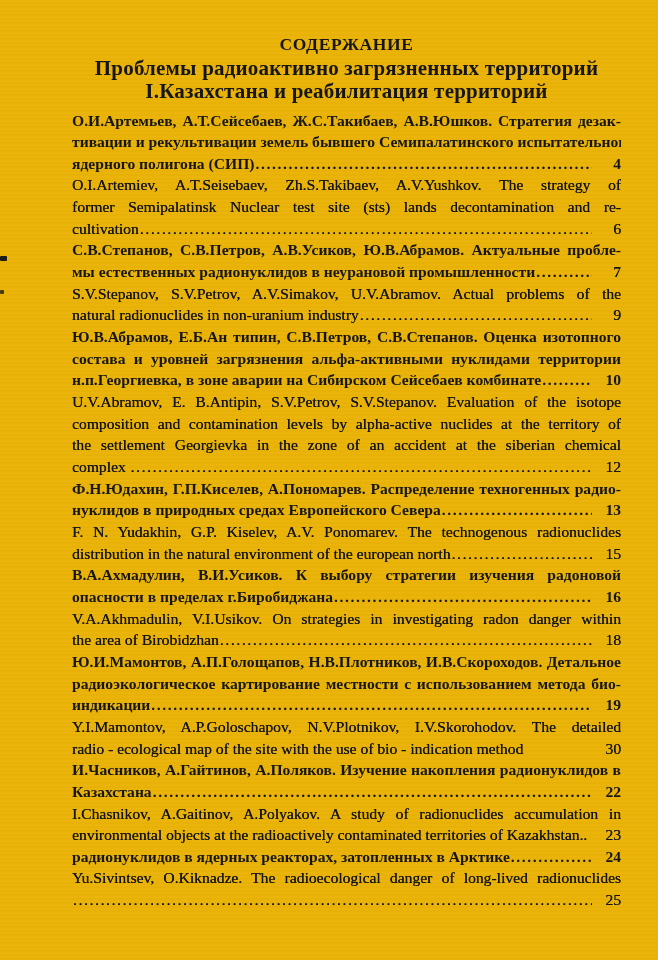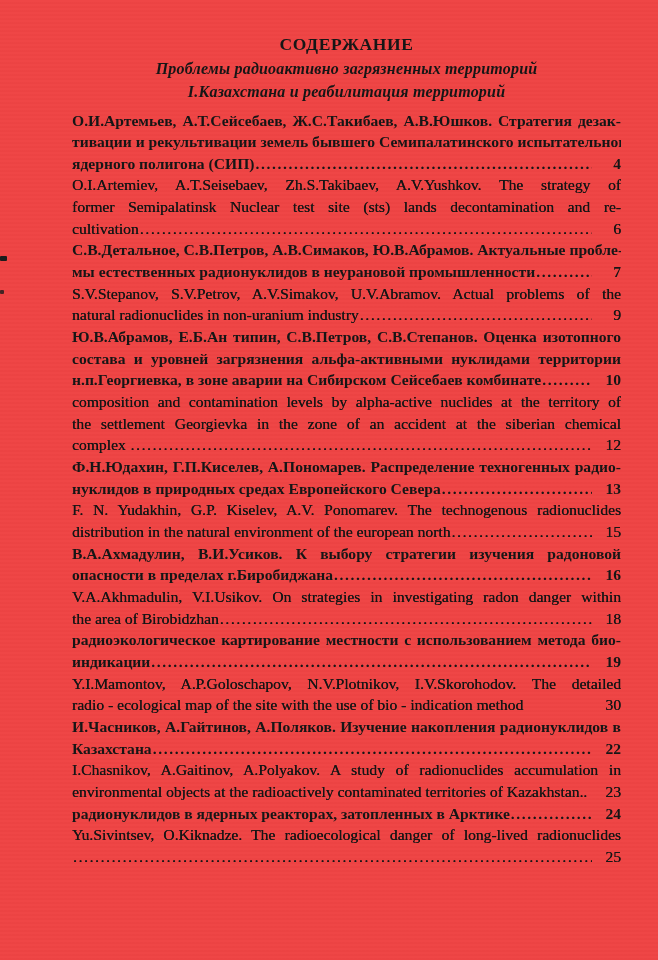--- a/index.html
+++ b/index.html
@@ -4,35 +4,35 @@
 <style>
   html,body { margin:0; padding:0; }
   body {
     width:658px; height:960px;
     background:#e8e8e6;
     font-family:"Liberation Serif","DejaVu Serif",serif;
   }
   .page {
     position:relative;
     width:658px; height:960px;
-    background:#ef4444;
+    background:#eab308;
     color:#161616;
     overflow:hidden;
   }
   .content {
     position:absolute;
     left:72px; top:33px;
     width:549px;
   }
   .head { text-align:center; font-weight:bold; }
   .title {
     font-size:17.5px; line-height:23.5px; letter-spacing:0.6px;
   }
   .sub {
-    font-size:16px; line-height:23.5px; letter-spacing:0.2px;font-style:italic;
+    font-size:21px; line-height:23.5px; letter-spacing:0.2px;
   }
   .entries {
     margin-top:6px;
     font-size:15.6px;
     line-height:21.65px;
   }
   .entry.ru { font-weight:bold; }
   .entry.en { font-weight:normal; text-shadow:0.2px 0 0 currentColor; }
   .jline {
     white-space:nowrap;
@@ -94,21 +94,21 @@
         <div class="entry en">
           <div class="jline">O.I.Artemiev, A.T.Seisebaev, Zh.S.Takibaev, A.V.Yushkov. The strategy of</div>
           <div class="jline">former Semipalatinsk Nuclear test site (sts) lands decontamination and re-</div>
           <div class="tline">
             <span class="ttext">cultivation</span>
             <span class="leader">................................................................................................................................................................</span>
             <span class="pnum">6</span>
           </div>
         </div>
         <div class="entry ru">
-          <div class="jline">С.В.Детальное, С.В.Петров, А.В.Симаков, Ю.В.Абрамов. Актуальные пробле-</div>
+          <div class="jline">С.В.Степанов, С.В.Петров, А.В.Усиков, Ю.В.Абрамов. Актуальные пробле-</div>
           <div class="tline">
             <span class="ttext">мы естественных радионуклидов в неурановой промышленности</span>
             <span class="leader">................................................................................................................................................................</span>
             <span class="pnum">7</span>
           </div>
         </div>
         <div class="entry en">
           <div class="jline">S.V.Stepanov, S.V.Petrov, A.V.Simakov, U.V.Abramov. Actual problems of the</div>
           <div class="tline">
             <span class="ttext">natural radionuclides in non-uranium industry</span>
@@ -119,20 +119,21 @@
         <div class="entry ru">
           <div class="jline">Ю.В.Абрамов, Е.Б.Ан типин, С.В.Петров, С.В.Степанов. Оценка изотопного</div>
           <div class="jline">состава и уровней загрязнения альфа-активными нуклидами территории</div>
           <div class="tline">
             <span class="ttext">н.п.Георгиевка, в зоне аварии на Сибирском Сейсебаев комбинате</span>
             <span class="leader">................................................................................................................................................................</span>
             <span class="pnum">10</span>
           </div>
         </div>
         <div class="entry en">
+          <div class="jline">U.V.Abramov, E. B.Antipin, S.V.Petrov, S.V.Stepanov. Evaluation of the isotope</div>
           <div class="jline">composition and contamination levels by alpha-active nuclides at the territory of</div>
           <div class="jline">the settlement Georgievka in the zone of an accident at the siberian chemical</div>
           <div class="tline">
             <span class="ttext">complex </span>
             <span class="leader">................................................................................................................................................................</span>
             <span class="pnum">12</span>
           </div>
         </div>
         <div class="entry ru">
           <div class="jline">Ф.Н.Юдахин, Г.П.Киселев, А.Пономарев. Распределение техногенных радио-</div>
@@ -160,20 +161,21 @@
         </div>
         <div class="entry en">
           <div class="jline">V.A.Akhmadulin, V.I.Usikov. On strategies in investigating radon danger within</div>
           <div class="tline">
             <span class="ttext">the area of Birobidzhan</span>
             <span class="leader">................................................................................................................................................................</span>
             <span class="pnum">18</span>
           </div>
         </div>
         <div class="entry ru">
+          <div class="jline">Ю.И.Мамонтов, А.П.Голощапов, Н.В.Плотников, И.В.Скороходов. Детальное</div>
           <div class="jline">радиоэкологическое картирование местности с использованием метода био-</div>
           <div class="tline">
             <span class="ttext">индикации</span>
             <span class="leader">................................................................................................................................................................</span>
             <span class="pnum">19</span>
           </div>
         </div>
         <div class="entry en">
           <div class="jline">Y.I.Mamontov, A.P.Goloschapov, N.V.Plotnikov, I.V.Skorohodov. The detailed</div>
           <div class="tline">

